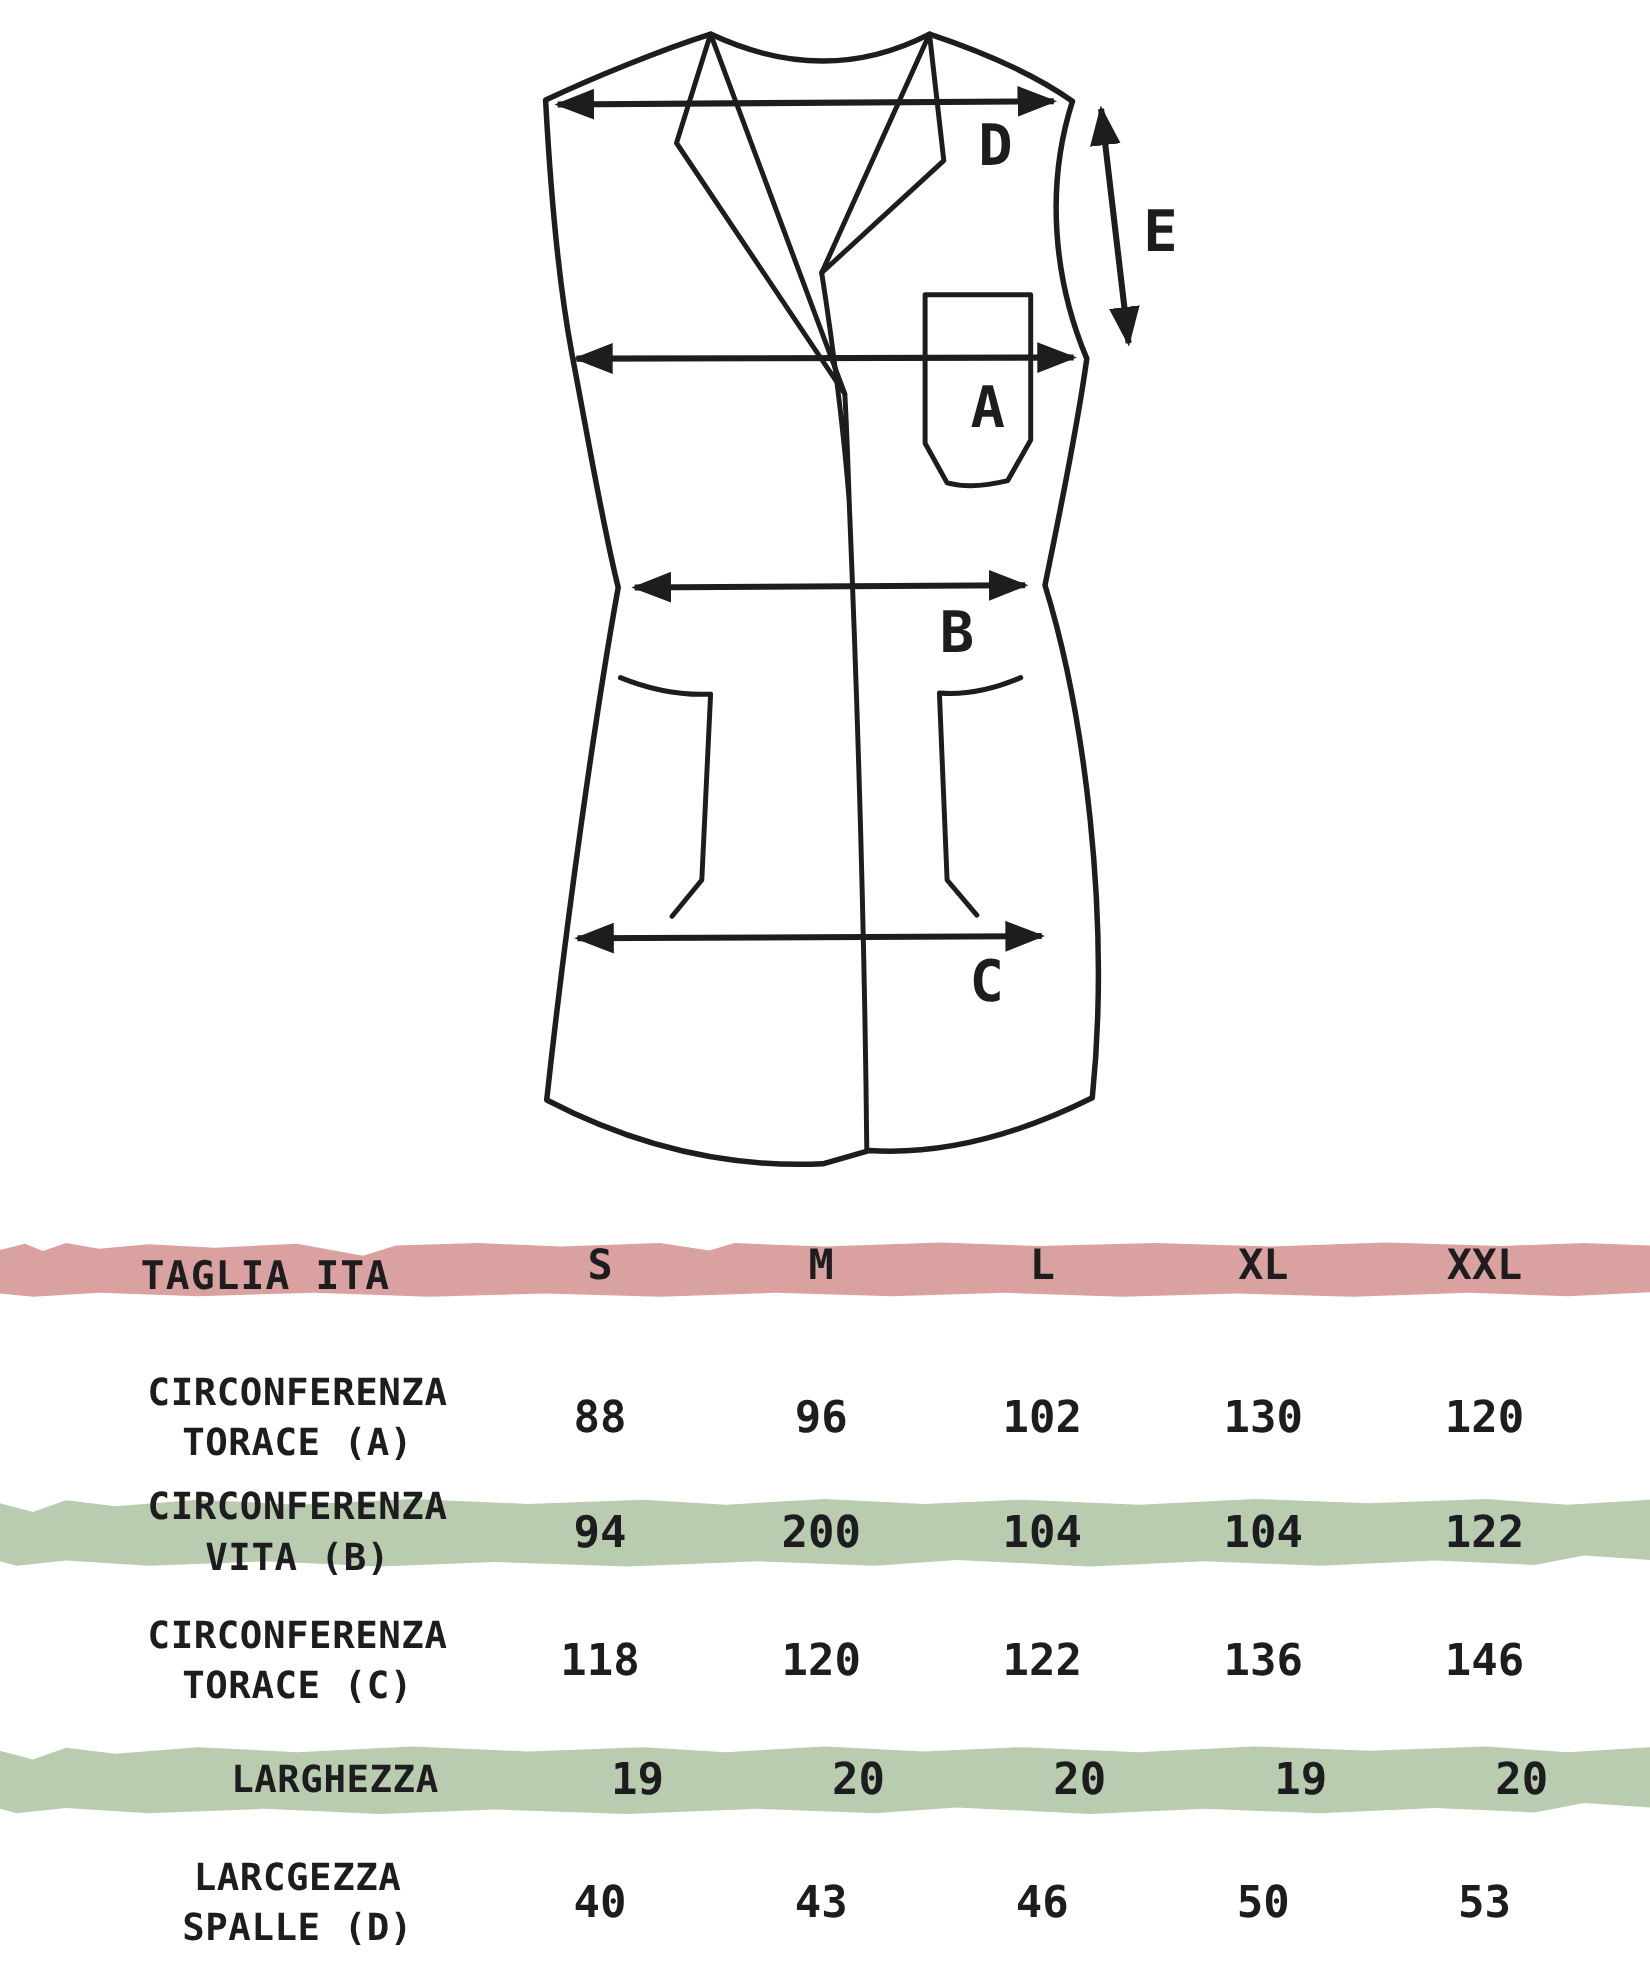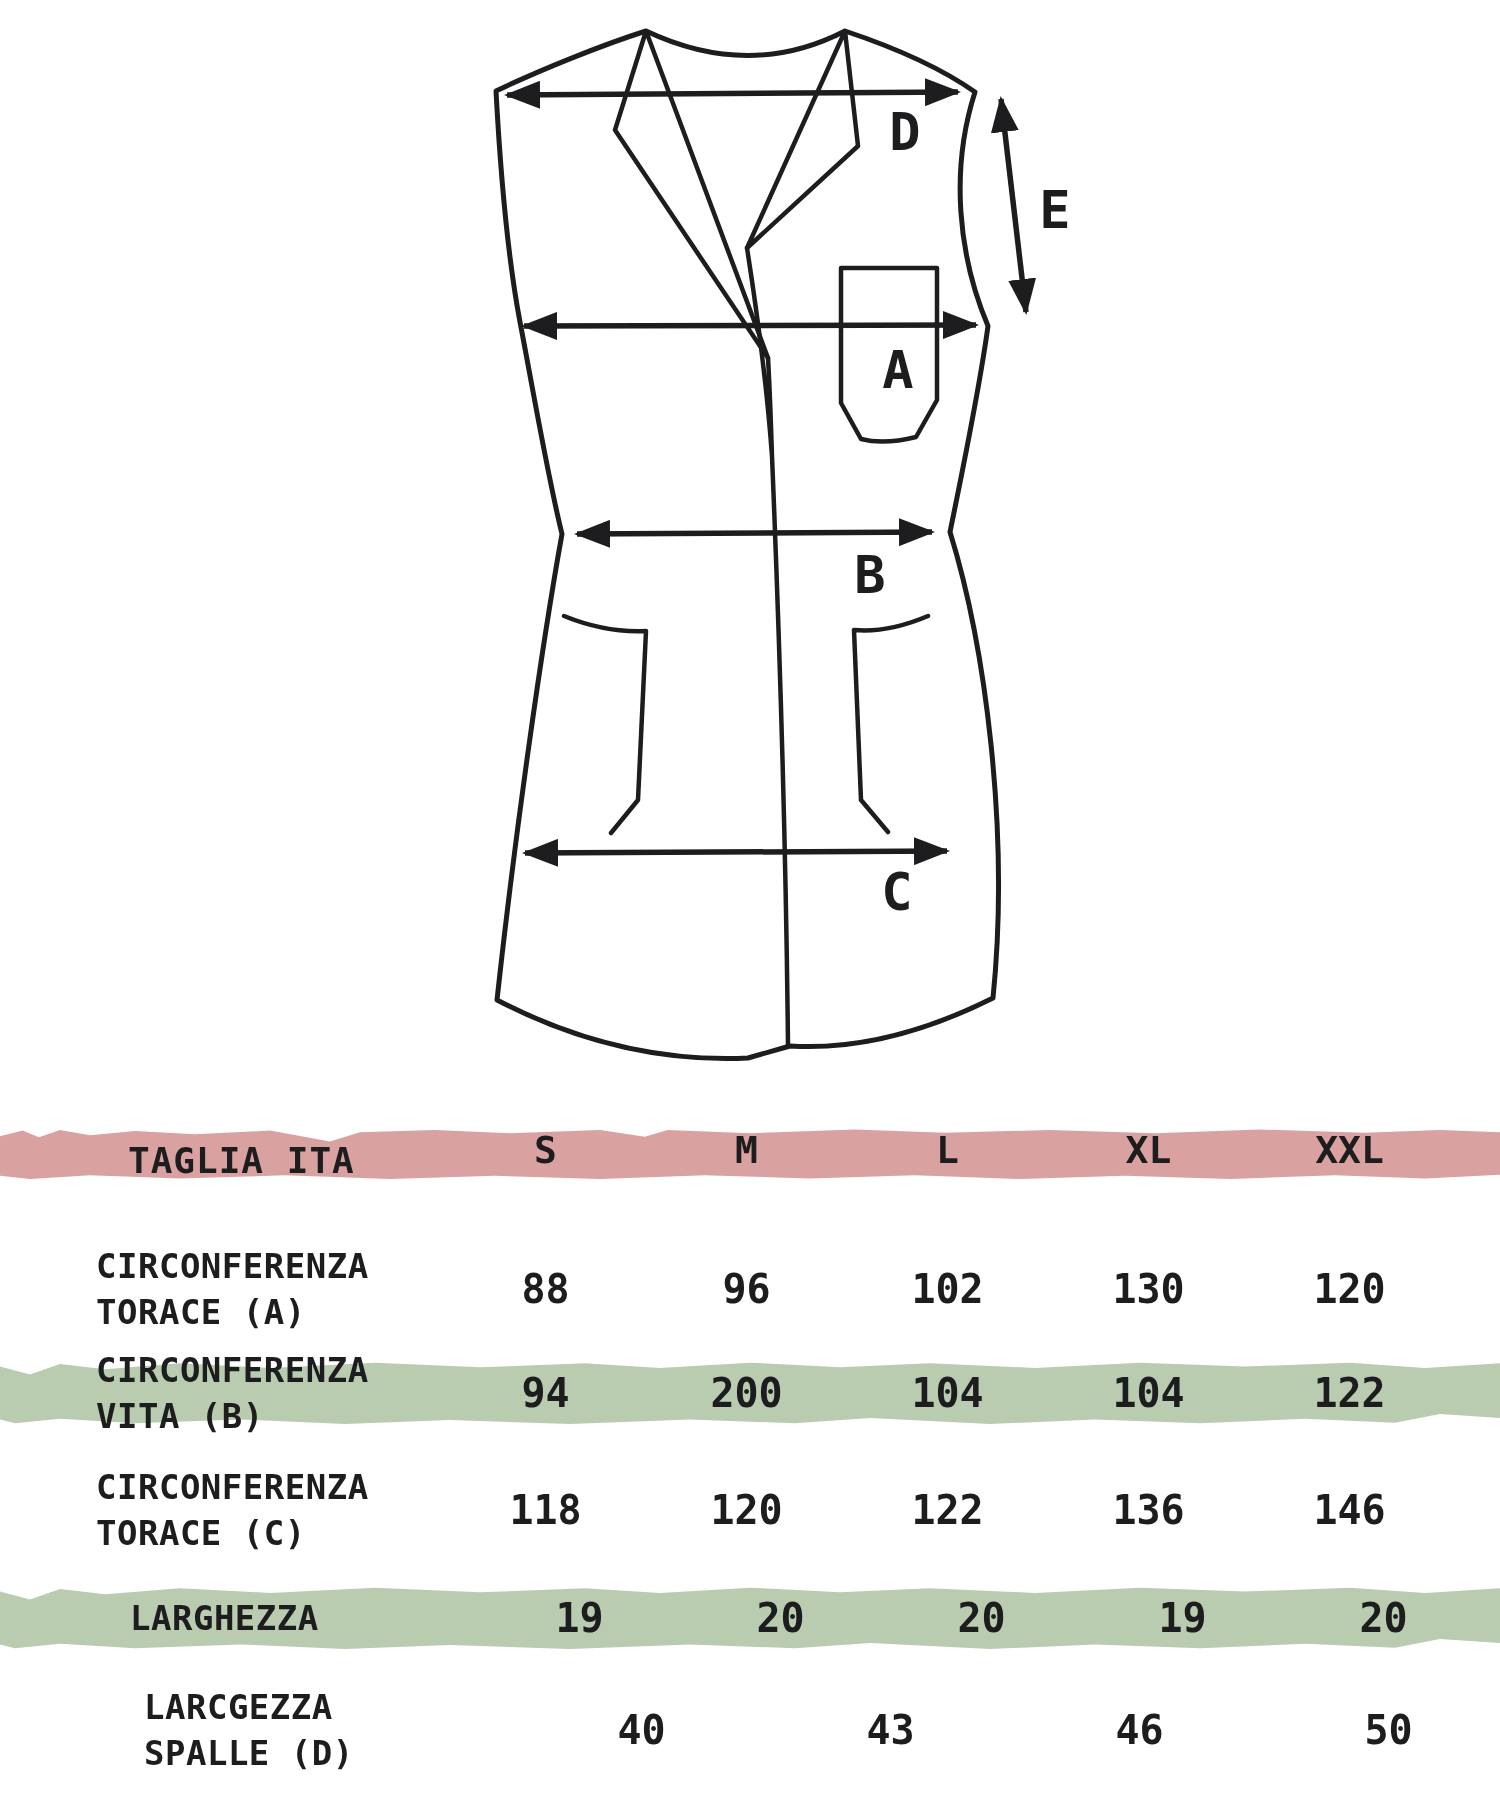--- a/index.html
+++ b/index.html
@@ -27,21 +27,21 @@
   .size-table{position:absolute;left:0;top:1100px;width:1500px;height:700px;}
   .band{position:absolute;left:0;width:1500px;}
   .band-pink{background:var(--header-band);
     clip-path:polygon(0 16%,1.5% 5%,2.6% 18%,4% 4%,6% 14%,9% 6%,13% 12%,18% 5%,22% 26%,24% 8%,29% 4%,34% 10%,40% 4%,43% 17%,44.5% 4%,50% 10%,57% 3%,63% 9%,70% 4%,77% 10%,84% 3%,91% 9%,96% 4%,100% 8%,100% 90%,95% 97%,89% 91%,82% 98%,75% 92%,68% 98%,61% 91%,54% 97%,47% 91%,40% 98%,33% 92%,26% 98%,19% 91%,12% 97%,6% 91%,2% 98%,0 92%);}
   .band-green{background:var(--row-band);
     clip-path:polygon(0 10%,2% 22%,4% 6%,7% 14%,12% 5%,18% 12%,25% 4%,32% 11%,39% 5%,44% 12%,50% 4%,56% 11%,62% 5%,69% 12%,76% 4%,83% 10%,90% 4%,95% 12%,100% 5%,100% 88%,96% 82%,93% 95%,87% 89%,80% 96%,73% 90%,66% 97%,58% 88%,53% 96%,46% 90%,38% 97%,30% 91%,23% 97%,16% 90%,9% 96%,4% 89%,1% 96%,0 90%);}
 
   .trow{position:absolute;left:0;width:1500px;display:grid;
     grid-template-columns:96px 349px 201px 201px 201px 201px 201px;align-items:center;}
   .lbl{display:flex;flex-direction:column;justify-content:center;
-    font-size:34px;font-weight:bold;line-height:46px;letter-spacing:0.5px;}
+    font-size:34px;font-weight:bold;line-height:46px;letter-spacing:0.5px;align-items:center;}
   .val{font-size:40px;font-weight:bold;text-align:center;}
   .hdr-label{font-size:36px;font-weight:bold;letter-spacing:1px;padding-top:12px;margin-left:32px;}
   .hdr-size{font-size:38px;font-weight:bold;text-align:center;transform:translateY(-5px);}
 </style>
 </head>
 <body>
 
 <div class="sheet">
 
   <div class="figure">
@@ -156,21 +156,21 @@
       <div class="lbl">
         <div>LARGHEZZA</div>
       </div>
       <div class="val">19</div>
       <div class="val">20</div>
       <div class="val">20</div>
       <div class="val">19</div>
       <div class="val">20</div>
     </div>
 
-    <div class="trow" style="top:575px;height:110px;gap:48px;">
+    <div class="trow" style="top:575px;height:110px;">
       <div></div>
       <div class="lbl">
         <div>LARCGEZZA</div>
         <div>SPALLE (D)</div>
       </div>
       <div class="val">40</div>
       <div class="val">43</div>
       <div class="val">46</div>
       <div class="val">50</div>
       <div class="val">53</div>

